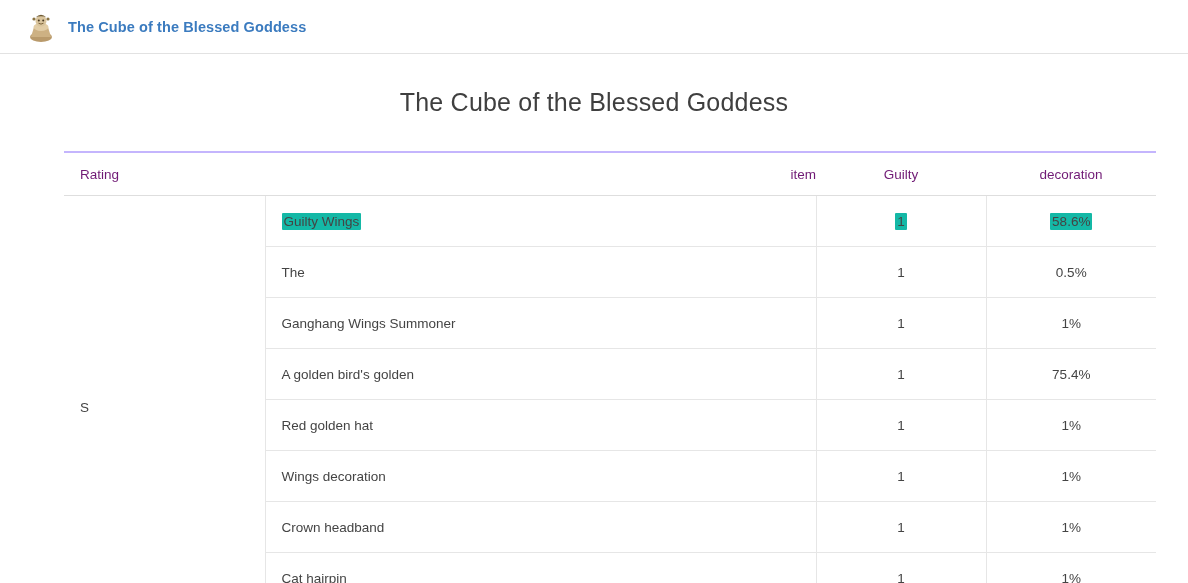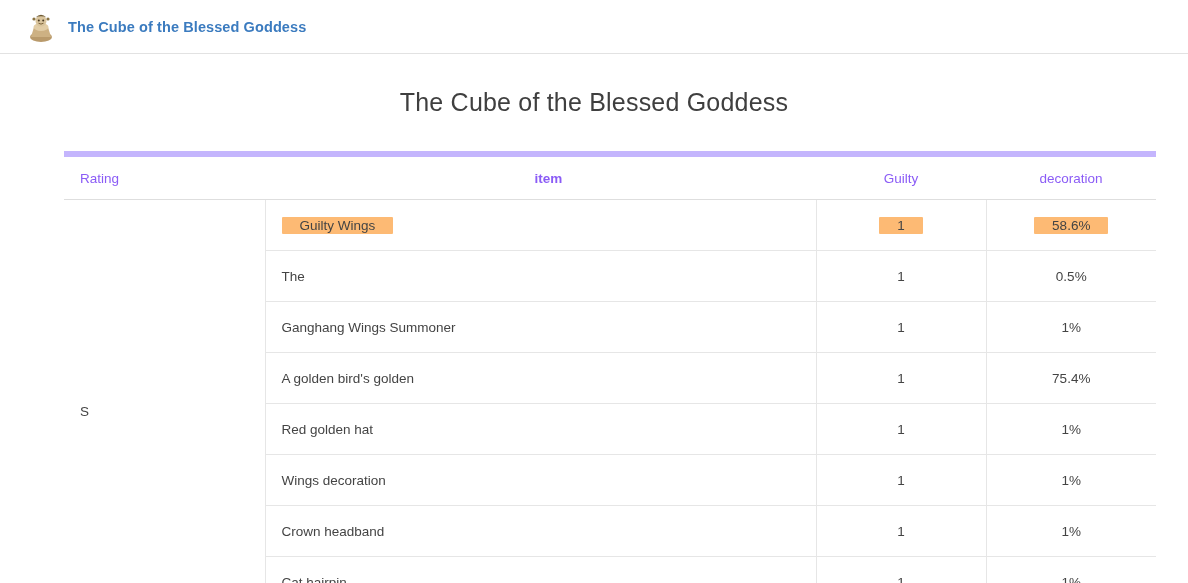--- a/index.html
+++ b/index.html
@@ -64,36 +64,35 @@
   }
 
   table.data {
     width: 100%;
     border-collapse: collapse;
     table-layout: fixed;
   }
   table.data thead th {
     font-weight: 400;
     font-size: 13.5px;
-    color: #8b5cf6;
+    color: #701a75;
     padding: 14px 0 13px 0;
-    border-top: 6px solid #c4b5fd;
+    border-top: 2px solid #c4b5fd;
     border-bottom: 1px solid #dedede;
     text-align: center;
   }
   table.data thead th.col-rating {
     text-align: left;
     padding-left: 16px;
     width: 185px;
   }
   table.data thead th.col-item {
-    text-align: center;
+    text-align: right;
     padding-left: 16px;
     width: 535px;
-    font-weight: bold;
   }
   table.data thead th.col-count { width: 170px; }
   table.data thead th.col-pct   { width: 170px; }
 
   table.data td {
     border-bottom: 1px solid #e6e6e6;
     font-size: 13.5px;
     color: #444;
     height: 48px;
     vertical-align: middle;
@@ -113,22 +112,22 @@
     text-align: left;
   }
   td.cell-count {
     text-align: center;
     border-right: 1px solid #e6e6e6;
   }
   td.cell-pct {
     text-align: center;
   }
   .hl {
-    background: #fdba74;
-    padding: 1px 18px;
+    background: #14b8a6;
+    padding: 1px 2px;
     border-radius: 1px;
   }
 </style>
 </head>
 <body>
 
 <div class="navbar">
   <a class="brand" href="#">
     <span class="brand-logo-wrap">
       <svg class="brand-logo" viewBox="0 0 34 34" xmlns="http://www.w3.org/2000/svg">

